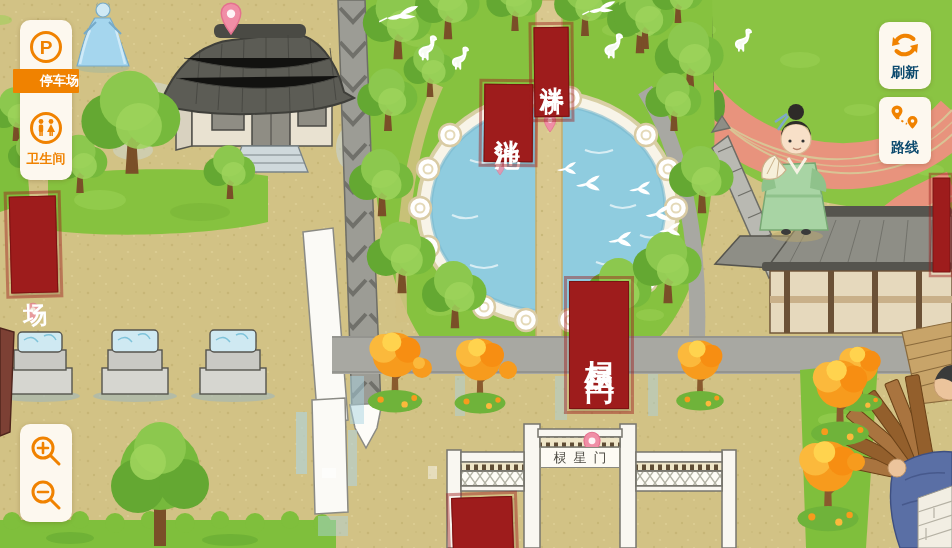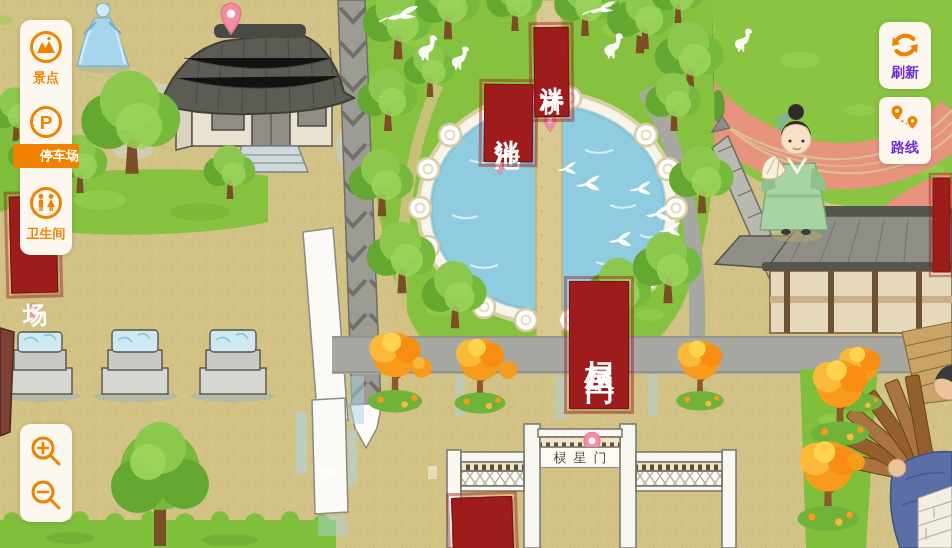--- a/index.html
+++ b/index.html
@@ -35,21 +35,21 @@
     display:flex;flex-direction:column;align-items:center;gap:17px;}
   .side-item{display:flex;flex-direction:column;align-items:center;gap:4px;}
   .side-item .lbl{font-size:13px;color:#f08200;white-space:nowrap;font-weight:bold;}
   .side-item .lbl.active{background:#f08200;color:#fff;width:66px;margin:0 -14px;
     text-align:right;padding:3px 0;border-radius:1px;position:relative;z-index:2;}
   #zoom-panel{left:20px;top:424px;width:52px;height:98px;
     display:flex;flex-direction:column;align-items:center;justify-content:space-evenly;}
   .action-btn{left:879px;width:52px;height:67px;display:flex;flex-direction:column;
     align-items:center;justify-content:center;gap:3px;cursor:pointer;}
   #btn-refresh{top:22px;} #btn-route{top:97px;border-radius:8px;} #btn-locate{top:174px;}
-  .action-btn .lbl{font-size:14px;color:#6d28d9;font-weight:bold;white-space:nowrap;}
+  .action-btn .lbl{font-size:14px;color:#0c4a6e;font-weight:bold;white-space:nowrap;}
   .uicon{display:block;}
 </style>
 </head>
 <body>
 
 <div id="stage">
 
 <svg id="map-svg" width="952" height="548" viewBox="0 0 952 548">
   <defs>
     <pattern id="speck" width="28" height="24" patternUnits="userSpaceOnUse">
@@ -483,28 +483,20 @@
 <div class="vbanner" id="banner-bridge">泮桥</div>
 <div class="vbanner" id="banner-gate">棂星门</div>
 <div class="vbanner" id="banner-parking-partial">场</div>
 <div class="vbanner" id="banner-bottom-partial"></div>
 <div id="gate-plaque">棂星门</div>
 
 <div class="panel" id="sidebar">
   <div class="side-item">
     <svg class="uicon" width="36" height="36" viewBox="0 0 36 36">
       <circle cx="18" cy="18" r="14.5" fill="none" stroke="#f08200" stroke-width="3"></circle>
-      <path d="M9,24 L14,13 L17.5,19 L21,12 L27,24 Z" fill="#f08200"></path>
-      <circle cx="21" cy="9.5" r="1.8" fill="#f08200"></circle>
-    </svg>
-    <span class="lbl">景点</span>
-  </div>
-  <div class="side-item">
-    <svg class="uicon" width="36" height="36" viewBox="0 0 36 36">
-      <circle cx="18" cy="18" r="14.5" fill="none" stroke="#f08200" stroke-width="3"></circle>
       <text x="18" y="25" text-anchor="middle" font-size="19" font-weight="bold" font-family="Liberation Sans, sans-serif" fill="#f08200">P</text>
     </svg>
     <span class="lbl active">停车场</span>
   </div>
   <div class="side-item">
     <svg class="uicon" width="36" height="36" viewBox="0 0 36 36">
       <circle cx="18" cy="18" r="14.5" fill="none" stroke="#f08200" stroke-width="3"></circle>
       <g fill="#f08200">
         <circle cx="13" cy="11.5" r="2.4"></circle>
         <rect x="10.8" y="14.5" width="4.4" height="7.5" rx="1.6"></rect>

